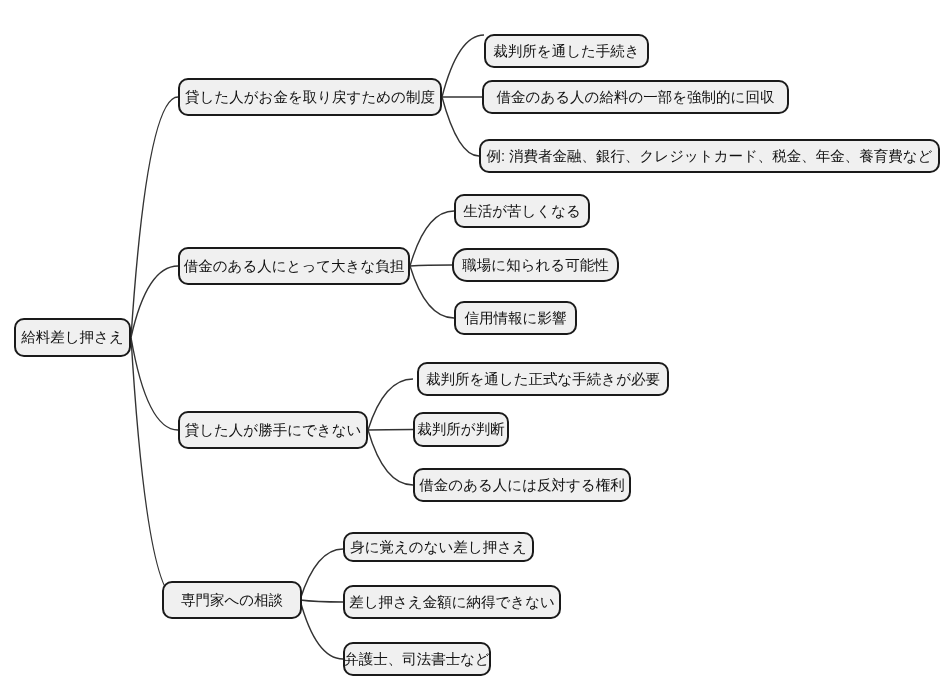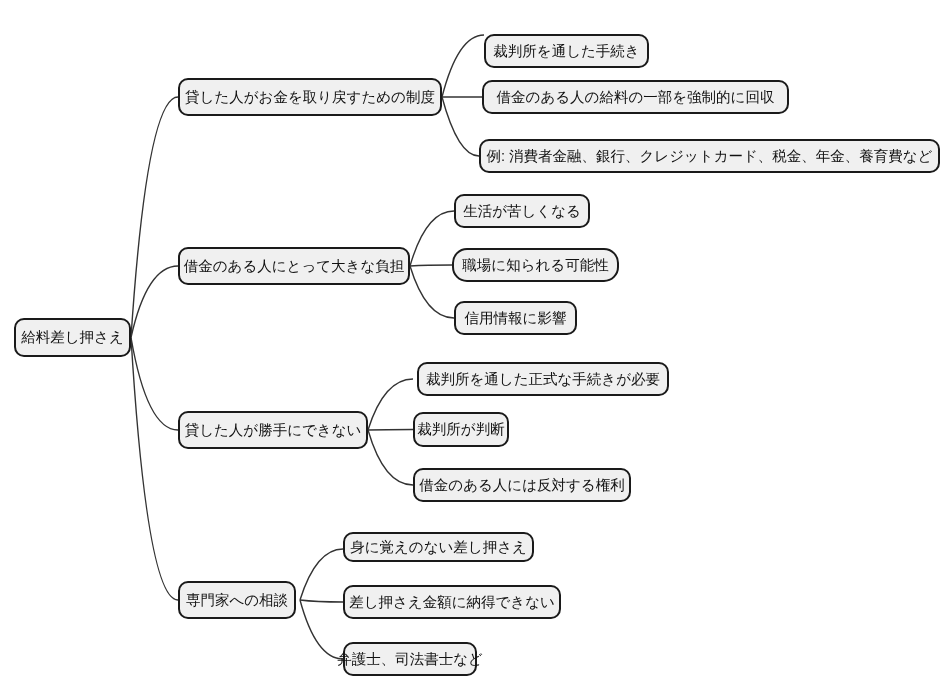--- a/index.html
+++ b/index.html
@@ -71,18 +71,18 @@
       <div class="node" style="left: 482px; top: 80px; width: 307px; height: 34px;">借金のある人の給料の一部を強制的に回収</div>
       <div class="node" style="left: 479px; top: 139px; width: 461px; height: 34px;">例: 消費者金融、銀行、クレジットカード、税金、年金、養育費など</div>
       <div class="node" style="left: 178px; top: 247px; width: 232px; height: 38px;">借金のある人にとって大きな負担</div>
       <div class="node" style="left: 454px; top: 194px; width: 136px; height: 34px;">生活が苦しくなる</div>
       <div class="node" style="left: 452px; top: 248px; width: 167px; height: 34px; border-radius: 15px;">職場に知られる可能性</div>
       <div class="node" style="left: 454px; top: 301px; width: 123px; height: 34px;">信用情報に影響</div>
       <div class="node" style="left: 178px; top: 411px; width: 190px; height: 38px;">貸した人が勝手にできない</div>
       <div class="node" style="left: 417px; top: 362px; width: 252px; height: 34px;">裁判所を通した正式な手続きが必要</div>
       <div class="node" style="left: 413px; top: 412px; width: 96px; height: 35px;">裁判所が判断</div>
       <div class="node" style="left: 413px; top: 468px; width: 218px; height: 34px;">借金のある人には反対する権利</div>
-      <div class="node" style="left: 178px; top: 581px; width: 118px; height: 38px;">専門家への相談</div>
+      <div class="node" style="left: 162px; top: 581px; width: 140px; height: 38px;">専門家への相談</div>
       <div class="node" style="left: 343px; top: 532px; width: 191px; height: 30px;">身に覚えのない差し押さえ</div>
       <div class="node" style="left: 343px; top: 585px; width: 218px; height: 34px;">差し押さえ金額に納得できない</div>
-      <div class="node" style="left: 343px; top: 642px; width: 134px; height: 34px;">弁護士、司法書士など</div>
+      <div class="node" style="left: 343px; top: 642px; width: 148px; height: 34px;">弁護士、司法書士など</div>
     </div>
 </div>
 
 </body></html>

